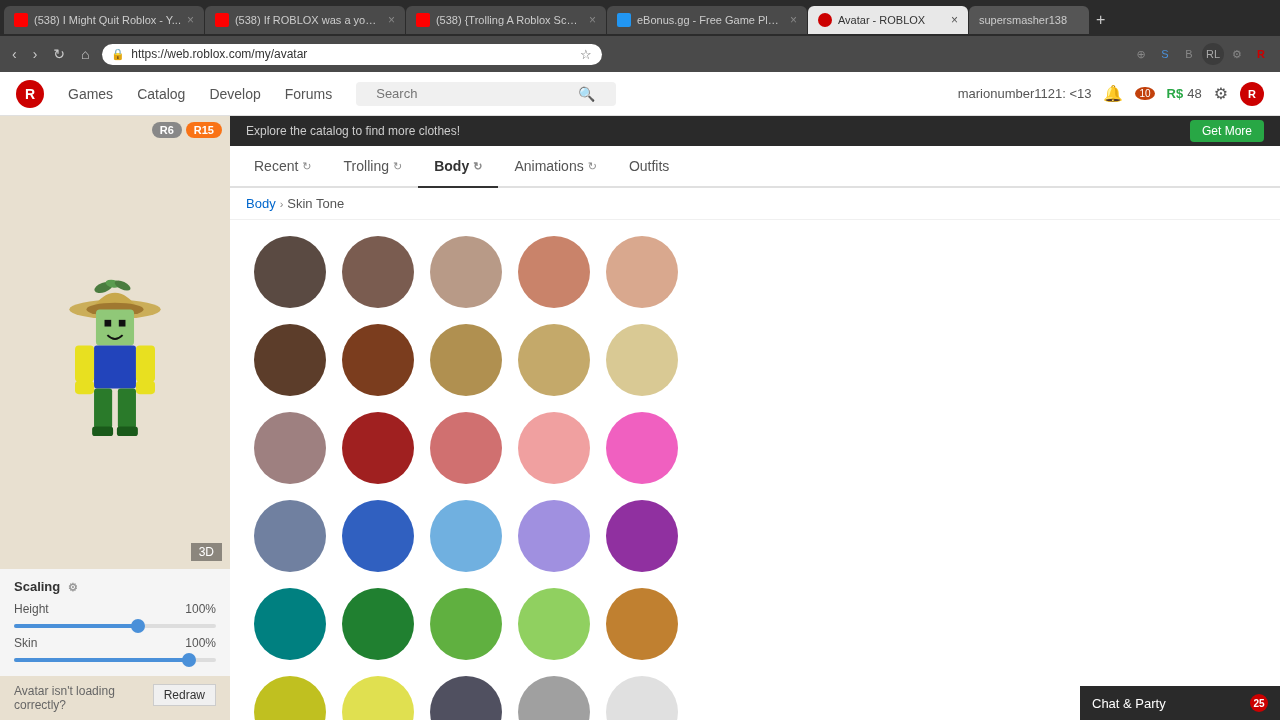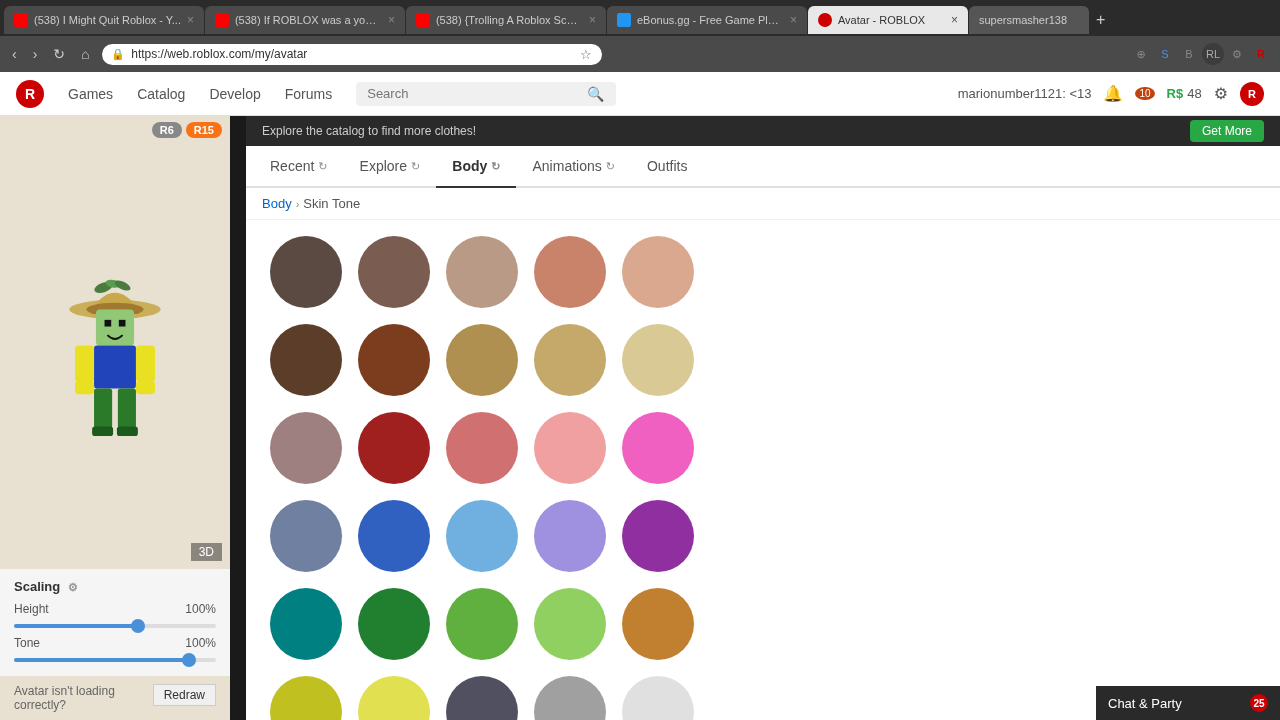--- a/index.html
+++ b/index.html
@@ -22,30 +22,30 @@
     .url-box { flex: 1; background: #fff; border-radius: 14px; padding: 3px 10px; display: flex; align-items: center; gap: 6px; max-width: 500px; }
     .url-text { font-size: 12px; color: #333; flex: 1; }
     .url-icons { display: flex; gap: 4px; align-items: center; color: #666; font-size: 13px; }
     .browser-toolbar-icons { display: flex; gap: 2px; align-items: center; margin-left: auto; }
     .toolbar-icon { width: 22px; height: 22px; border-radius: 50%; display: flex; align-items: center; justify-content: center; font-size: 11px; cursor: pointer; color: #ccc; }
     .toolbar-icon.colored { background: #555; }
 
     
     .roblox-nav { background: #fff; display: flex; align-items: center; padding: 0 16px; height: 44px; border-bottom: 1px solid #e0e0e0; gap: 24px; }
     .nav-link { color: #555; font-size: 14px; cursor: pointer; text-decoration: none; font-weight: 500; }
-    .search-box { display: flex; align-items: center; background: #f0f0f0; border-radius: 4px; padding: 4px 11px; gap: 0; min-width: 260px; }
+    .search-box { display: flex; align-items: center; background: #f0f0f0; border-radius: 4px; padding: 4px 20px; gap: 0; min-width: 260px; }
     .search-input { border: none; background: none; outline: none; font-size: 13px; color: #333; flex: 1; }
     .nav-right { margin-left: auto; display: flex; align-items: center; gap: 12px; font-size: 13px; color: #555; }
     .robux-badge { display: flex; align-items: center; gap: 4px; }
     .robux-icon { color: #28a745; font-weight: bold; }
     .settings-icon { font-size: 16px; cursor: pointer; }
     .roblox-r-icon { width: 28px; height: 28px; background: #cc0000; border-radius: 50%; display: flex; align-items: center; justify-content: center; color: white; font-weight: bold; font-size: 14px; }
 
     
-    .main-container { display: flex; height: calc(720px - 36px - 36px - 44px); gap: 16px; }
+    .main-container { display: flex; height: calc(720px - 36px - 36px - 44px); }
 
     
     .avatar-sidebar { width: 230px; background: #e8e0d0; flex-shrink: 0; display: flex; flex-direction: column; }
     .avatar-controls { display: flex; justify-content: flex-end; padding: 6px 8px; gap: 4px; }
     .badge { padding: 2px 8px; border-radius: 12px; font-size: 11px; font-weight: bold; cursor: pointer; }
     .badge-gray { background: #888; color: white; }
     .badge-orange { background: #f97316; color: white; }
     .avatar-preview { flex: 1; display: flex; align-items: center; justify-content: center; position: relative; }
     .avatar-3d-label { position: absolute; bottom: 8px; right: 8px; background: rgba(0,0,0,0.4); color: white; padding: 2px 8px; border-radius: 0; font-size: 12px; }
 
@@ -76,21 +76,21 @@
     .breadcrumb { display: flex; align-items: center; padding: 8px 16px; font-size: 13px; color: #555; gap: 4px; border-bottom: 1px solid #f0f0f0; }
     .breadcrumb-link { color: #0066cc; cursor: pointer; }
     .breadcrumb-sep { color: #888; font-size: 11px; }
 
     
     .color-grid-container { flex: 1; overflow-y: auto; padding: 16px 24px; }
     .color-grid { display: grid; grid-template-columns: repeat(5, 72px); gap: 16px; justify-content: start; }
     .color-swatch { width: 72px; height: 72px; border-radius: 50%; cursor: pointer; transition: transform 0.1s; }
 
     
-    .chat-bar { position: absolute; bottom: 0; right: 0; width: 184px; background: #2a2a2a; color: white; padding: 8px 12px; font-size: 13px; display: flex; align-items: center; justify-content: space-between; }
+    .chat-bar { position: absolute; bottom: 0; right: 0; width: 200px; background: #2a2a2a; color: white; padding: 8px 12px; font-size: 13px; display: flex; align-items: center; justify-content: space-between; }
     .chat-badge { background: #cc0000; color: white; border-radius: 50%; width: 18px; height: 18px; font-size: 10px; display: flex; align-items: center; justify-content: center; font-weight: bold; }
 
     
     .avatar-svg { width: 160px; height: 200px; }
   </style>
 </head>
 <body>
 
 <div class="tab-bar">
   <div class="tab">
@@ -223,21 +223,21 @@
         <span class="slider-label">Height</span>
         <span class="slider-value">100%</span>
       </div>
       <div class="slider-container">
         <div class="slider-track">
           <div class="slider-fill" style="width:60%;"></div>
           <div class="slider-thumb" style="left:58%;"></div>
         </div>
       </div>
       <div class="slider-row" style="margin-top:8px;">
-        <span class="slider-label">Tone</span>
+        <span class="slider-label">Skin</span>
         <span class="slider-value">100%</span>
       </div>
       <div class="slider-container">
         <div class="slider-track">
           <div class="slider-fill" style="width:85%;"></div>
           <div class="slider-thumb" style="left:83%;"></div>
         </div>
       </div>
     </div>
 
@@ -252,21 +252,21 @@
       <span>Explore the catalog to find more clothes!</span>
       <button class="get-more-btn">Get More</button>
     </div>
 
     <div class="tabs-row">
       <div class="tab-item">
         <span>Recent</span>
         <span class="tab-refresh">↻</span>
       </div>
       <div class="tab-item">
-        <span>Explore</span>
+        <span>Trolling</span>
         <span class="tab-refresh">↻</span>
       </div>
       <div class="tab-item active">
         <span>Body</span>
         <span class="tab-refresh">↻</span>
       </div>
       <div class="tab-item">
         <span>Animations</span>
         <span class="tab-refresh">↻</span>
       </div>

